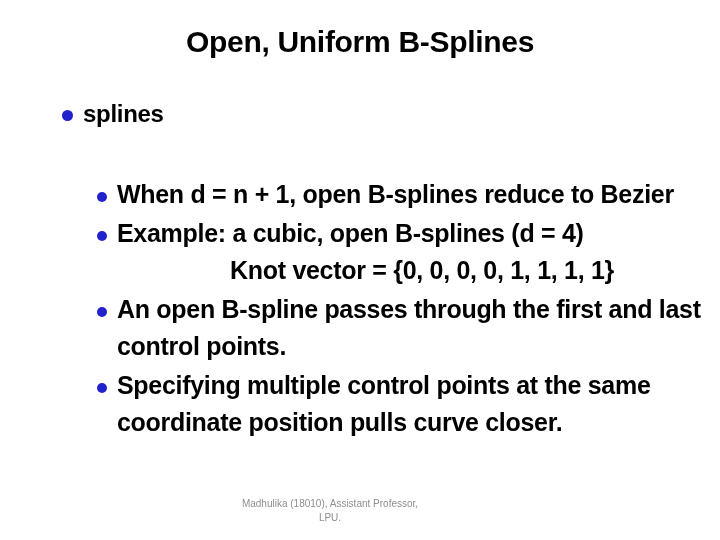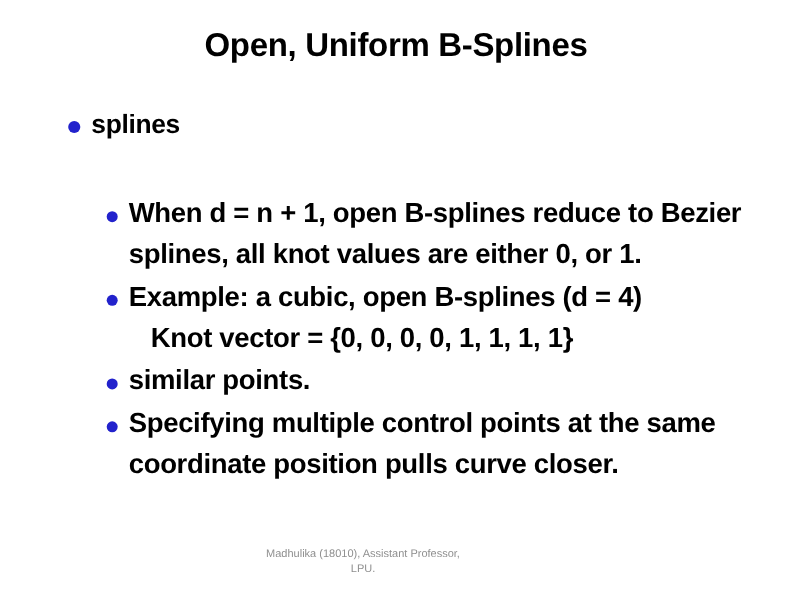--- a/index.html
+++ b/index.html
@@ -66,20 +66,21 @@
     padding-left: 20px;
     margin-bottom: 2px;
   }
   .sub-item .dot {
     width: 10px;
     height: 10px;
     top: 16px;
   }
   .continuation {
     padding-left: 20px;
+    text-align: center;
   }
   .footer {
     position: absolute;
     top: 497px;
     left: 0;
     width: 660px;
     text-align: center;
     font-size: 10px;
     line-height: 14px;
     color: #8f8f8f;
@@ -96,32 +97,32 @@
   <div class="main-item">
     <span class="dot" style="background: rgb(34, 34, 204);"></span>
     <div>splines</div>
   </div>
 
   <div class="sub-list">
 
     <div class="sub-item">
       <span class="dot" style="background: rgb(34, 34, 204);"></span>
       <div>When d = n + 1, open B-splines reduce to Bezier</div>
-      <div>splines, all knot values are either 0, or 1.</div>
     </div>
 
     <div class="sub-item">
       <span class="dot" style="background: rgb(34, 34, 204);"></span>
       <div>Example: a cubic, open B-splines (d = 4)</div>
       <div class="continuation">Knot vector = {0, 0, 0, 0, 1, 1, 1, 1}</div>
     </div>
 
     <div class="sub-item">
       <span class="dot" style="background: rgb(34, 34, 204);"></span>
-      <div>similar points.</div>
+      <div>An open B-spline passes through the first and last</div>
+      <div>control points.</div>
     </div>
 
     <div class="sub-item">
       <span class="dot" style="background: rgb(34, 34, 204);"></span>
       <div>Specifying multiple control points at the same</div>
       <div>coordinate position pulls curve closer.</div>
     </div>
 
   </div>
 

